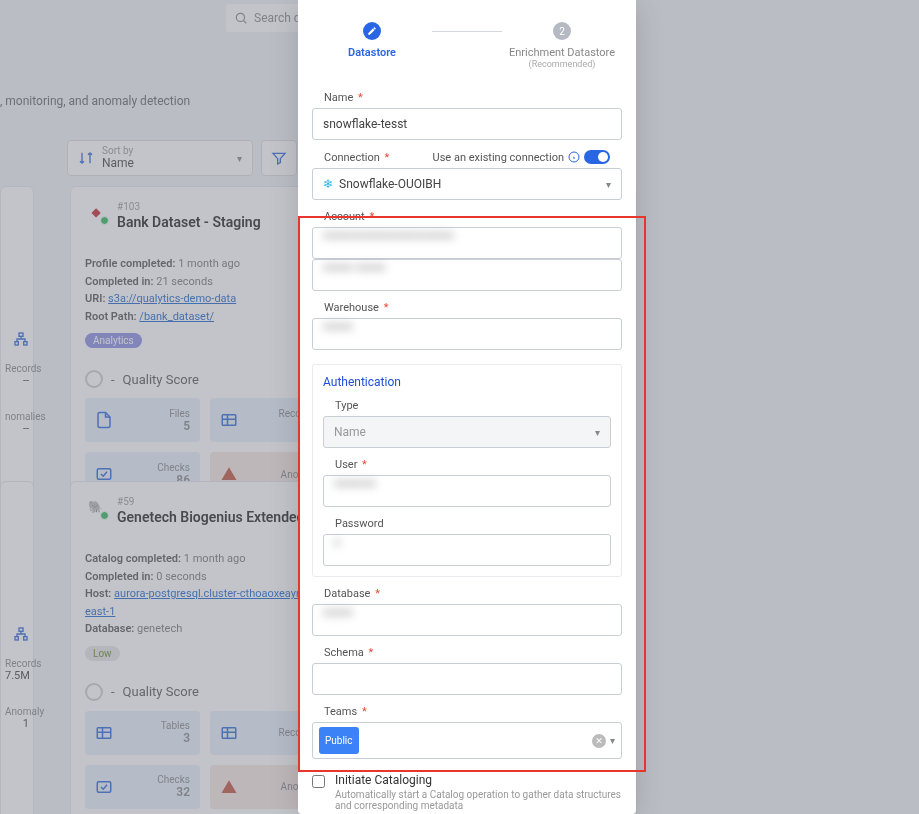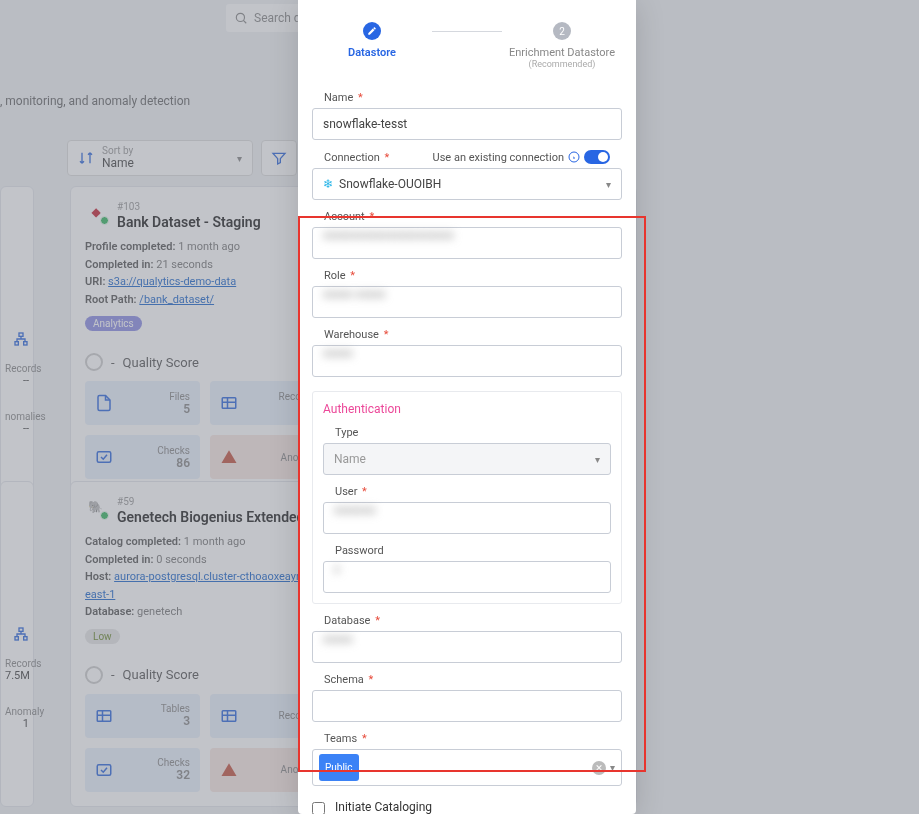--- a/index.html
+++ b/index.html
@@ -17,21 +17,21 @@
 .cards-row{position:absolute;left:0;right:0;display:flex;gap:14px}
 .cards-row.r1{top:186px}
 .cards-row.r2{top:481px}
 .spacer{width:55px;flex-shrink:0}
 .card{width:270px;flex-shrink:0;background:#fff;border:1px solid #e3e6eb;border-radius:6px;padding:14px}
 .card .hdr{display:flex;gap:10px;align-items:flex-start}
 .ds-icon{width:22px;height:22px;border-radius:4px;display:flex;align-items:center;justify-content:center;font-size:12px;position:relative}
 .ds-icon::after{content:"";width:7px;height:7px;background:#2eb85c;border-radius:50%;position:absolute;right:-2px;bottom:-2px;border:1px solid #fff}
 .id-tiny{font-size:10px;color:#999}
 .card-title{font-size:14px;font-weight:600;color:#222;margin-top:2px}
-.meta{font-size:11px;color:#777;margin-top:8px;line-height:1.6}
+.meta{font-size:11px;color:#777;margin-top:25px;line-height:1.6}
 .meta b{color:#555;font-weight:600}
 .meta a{color:#1a67d2;text-decoration:underline}
 .tag{display:inline-block;font-size:10px;padding:2px 8px;border-radius:10px;margin-top:8px}
 .tag.analytics{background:#8b8de8;color:#fff}
 .tag.low{background:#e5e5e5;color:#6a8a2a}
 .tag.none{background:#eef0f3;color:#888}
 .qs-row{display:flex;align-items:center;justify-content:space-between;margin-top:14px;padding-top:8px}
 .qs-left{display:flex;align-items:center;gap:8px;color:#555;font-size:13px}
 .circ{width:18px;height:18px;border:2px solid #ccc;border-radius:50%}
 .qs-icon{color:#2866e3}
@@ -60,21 +60,21 @@
 .fld-lbl{font-size:11px;color:#555;margin:10px 12px 4px;display:flex;align-items:center;justify-content:space-between}
 .fld-lbl .req{color:#e74c3c;margin-left:2px}
 .txt-input{width:100%;height:32px;border:1px solid #c8cdd6;border-radius:3px;padding:0 10px;font-size:12px;color:#444;background:#fff}
 .select-input{width:100%;height:32px;border:1px solid #c8cdd6;border-radius:3px;padding:0 10px;font-size:12px;color:#444;background:#fff;display:flex;align-items:center;justify-content:space-between}
 .select-input .sf-ico{display:flex;align-items:center;gap:6px}
 .conn-row{display:flex;align-items:center;justify-content:space-between}
 .existing{font-size:11px;color:#555;display:flex;align-items:center;gap:4px}
 .toggle{width:26px;height:14px;background:#2866e3;border-radius:8px;position:relative}
 .toggle::after{content:"";position:absolute;width:10px;height:10px;background:#fff;border-radius:50%;top:2px;right:2px}
 .auth-box{border:1px solid #e8eaee;border-radius:3px;margin-top:14px;padding:10px}
-.auth-title{font-size:12px;color:#ec4899;margin-bottom:8px}
+.auth-title{font-size:12px;color:#1d4ed8;margin-bottom:8px}
 .chip-input{width:100%;min-height:32px;border:1px solid #c8cdd6;border-radius:3px;padding:4px 6px;display:flex;align-items:center;gap:4px}
 .chip{background:#3b82f6;color:#fff;font-size:10px;padding:8px 6px;border-radius:3px}
 .check-row{display:flex;gap:10px;margin-top:14px;align-items:flex-start}
 .check-row input{margin-top:2px}
 .check-row .t{font-size:12px;color:#333}
 .check-row .d{font-size:10px;color:#999;margin-top:2px}
 .highlight-box{position:absolute;left:298px;top:216px;width:348px;height:556px;border:2px solid #e8352e;pointer-events:none}
 .caret{color:#888;font-size:10px}
 .blurred{filter:blur(4px);color:#888}
 svg{display:block}
@@ -510,23 +510,20 @@
           <span>Snowflake-OUOIBH</span>
         </span>
       <span class="caret">▾</span>
     </div>
 
     <div class="fld-lbl">
         <span><span>Account</span> <span class="req">*</span></span>
       </div>
     <div class="txt-input"><span class="blurred">xxxxxxxxxxxxxxxxxxxxxx</span></div>
 
-    <div class="fld-lbl">
-        <span><span>Role</span> <span class="req">*</span></span>
-      </div>
     <div class="txt-input"><span class="blurred">xxxxx xxxxx</span></div>
 
     <div class="fld-lbl">
         <span><span>Warehouse</span> <span class="req">*</span></span>
       </div>
     <div class="txt-input"><span class="blurred">xxxxx</span></div>
 
     <div class="auth-box">
       <div class="auth-title">Authentication</div>
       <div class="fld-lbl">Type</div>

